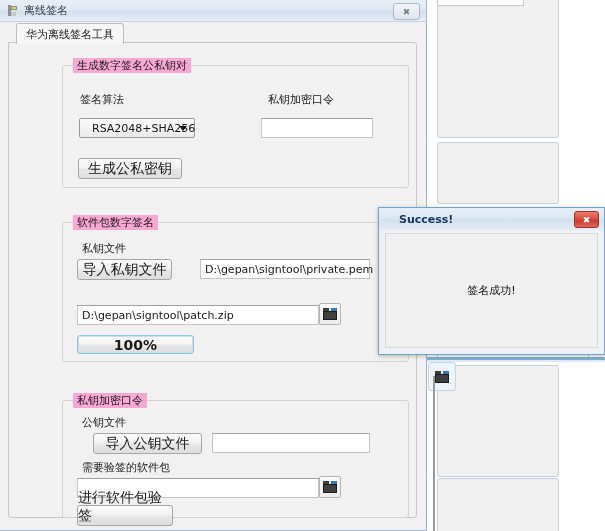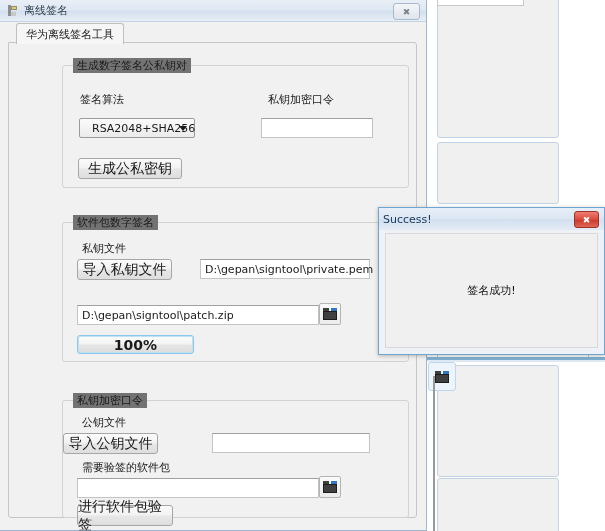--- a/index.html
+++ b/index.html
@@ -110,21 +110,21 @@
   
   .group {
     position: absolute;
     border: 1px solid #d2d2d2;
     border-radius: 3px;
     background: #f1f1f1;
     box-sizing: border-box;
   }
   .group-title {
     position: absolute; top: -8px; left: 10px;
-    background: #737373; padding: 0 4px;
+    background: #f9a8d4; padding: 0 4px;
     font-size: 11px; color: #1a1a1a; white-space: nowrap;
   }
   .lbl { position: absolute; font-size: 11px; color: #1a1a1a; white-space: nowrap; }
 
   .btn {
     position: absolute;
     background: linear-gradient(to bottom, #fbfbfb 0%, #f2f2f2 48%, #e7e7e7 52%, #dedede 100%);
     border: 1px solid #a6a6a6;
     border-radius: 3px;
     font-size: 14px; color: #1a1a1a;
@@ -194,21 +194,21 @@
     box-shadow: 0 1px 4px rgba(0,0,0,0.25);
     box-sizing: border-box;
   }
   #dlg-titlebar {
     height: 22px;
     background: linear-gradient(to bottom, #e7eff8 0%, #dce7f3 50%, #d2e0ef 52%, #e4ecf6 100%);
     position: relative;
     display: flex; align-items: center;
   }
   #dlg-title {
-    font-size: 11px; font-weight: normal; color: #17365d; margin-left: 4px;
+    font-size: 11px; font-weight: bold; color: #17365d; margin-left: 20px;
   }
   #dlg-close {
     position: absolute; right: 5px; top: 3px; width: 23px; height: 15px;
     background: linear-gradient(to bottom, #f07d72 0%, #d94a3d 50%, #c73a2d 52%, #e06557 100%);
     border: 1px solid #9e3025; border-radius: 3px;
     display: flex; align-items: center; justify-content: center;
     color: #ffffff; font-size: 9px; font-weight: bold;
   }
   #dlg-body {
     position: absolute; left: 6px; top: 25px; right: 6px; bottom: 6px;
@@ -314,21 +314,21 @@
       <div class="btn btn-focus" style="left:14px; top:112px; width:117px; height:19px;">
         <span>100%</span>
       </div>
     </div>
 
     <div class="group" style="left:62px; top:400px; width:347px; height:118px;">
       <span class="group-title">私钥加密口令</span>
 
       <span class="lbl" style="left:19px; top:14px;">公钥文件</span>
 
-      <div class="btn" style="left:0; top:32px; width:95px; height:21px;">
+      <div class="btn" style="left:30px; top:32px; width:109px; height:21px;">
         <span>导入公钥文件</span>
       </div>
 
       <div class="txt" style="left:149px; top:32px; width:158px; height:20px;">
         <span></span>
       </div>
 
       <span class="lbl" style="left:19px; top:59px;">需要验签的软件包</span>
 
       <div class="txt" style="left:14px; top:77px; width:242px; height:20px;">
@@ -336,21 +336,21 @@
       </div>
 
       <div class="browse" style="left:256px; top:75px; width:22px; height:22px;">
         <span class="folder-ico">
           <span class="tabtop"></span>
             <span class="blue"></span>
             <span class="body"></span>
         </span>
       </div>
 
-      <div class="btn" style="left:14px; top:104px; width:96px; height:21px;">
+      <div class="btn" style="left:14px; top:104px; width:96px; height:21px;align-items:flex-end;">
         <span>进行软件包验签</span>
       </div>
     </div>
 
   </div>
 
   <div id="success-dialog">
     <div id="dlg-titlebar">
       <span id="dlg-title">Success!</span>
       <div id="dlg-close">

